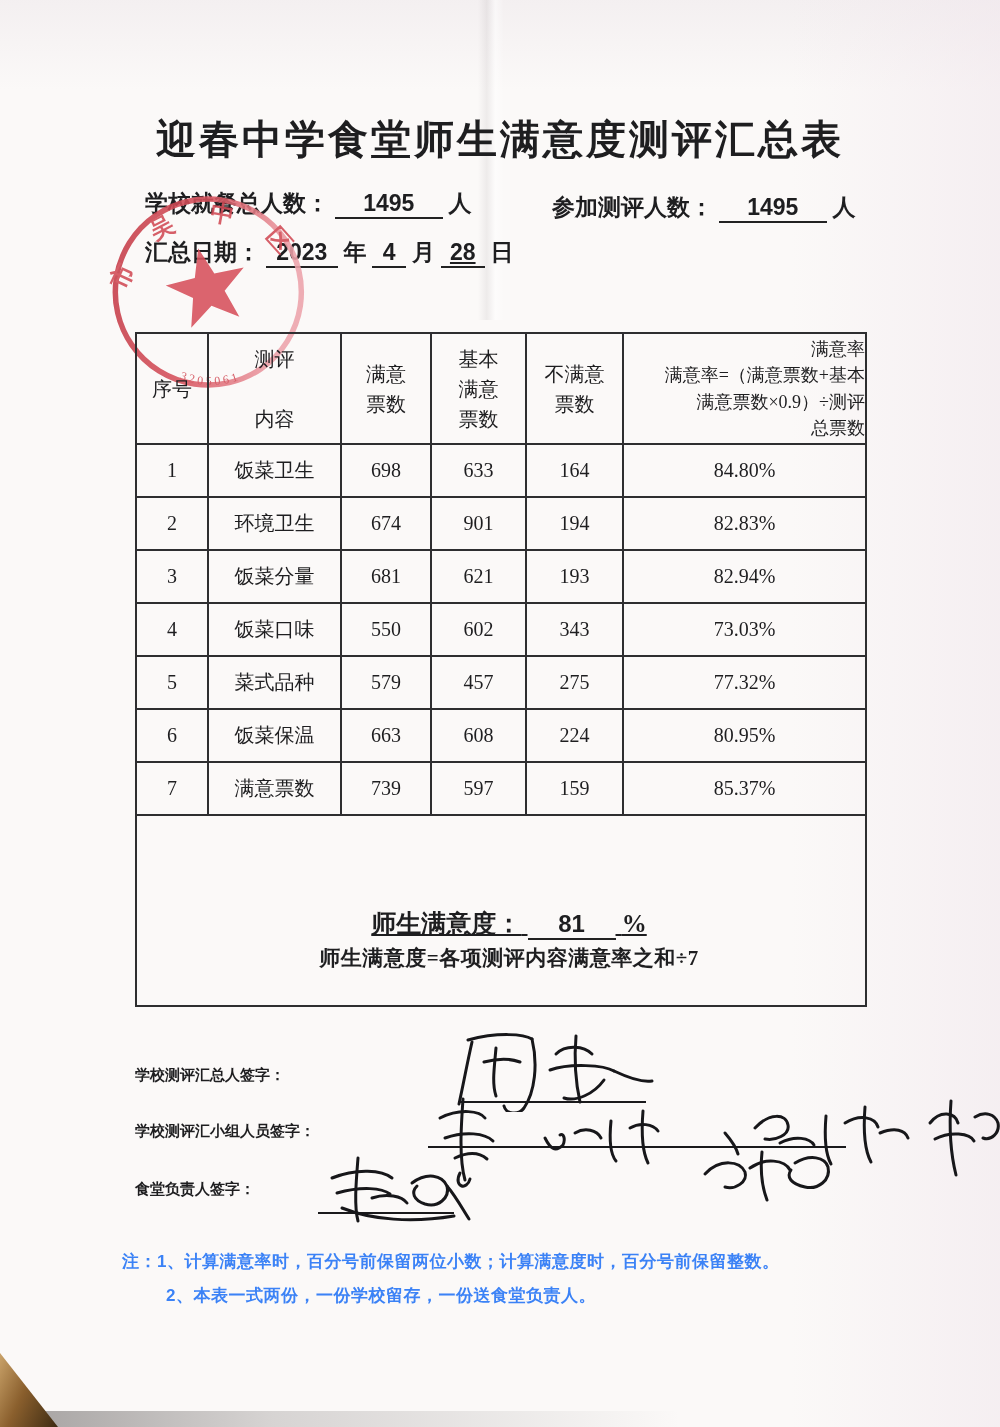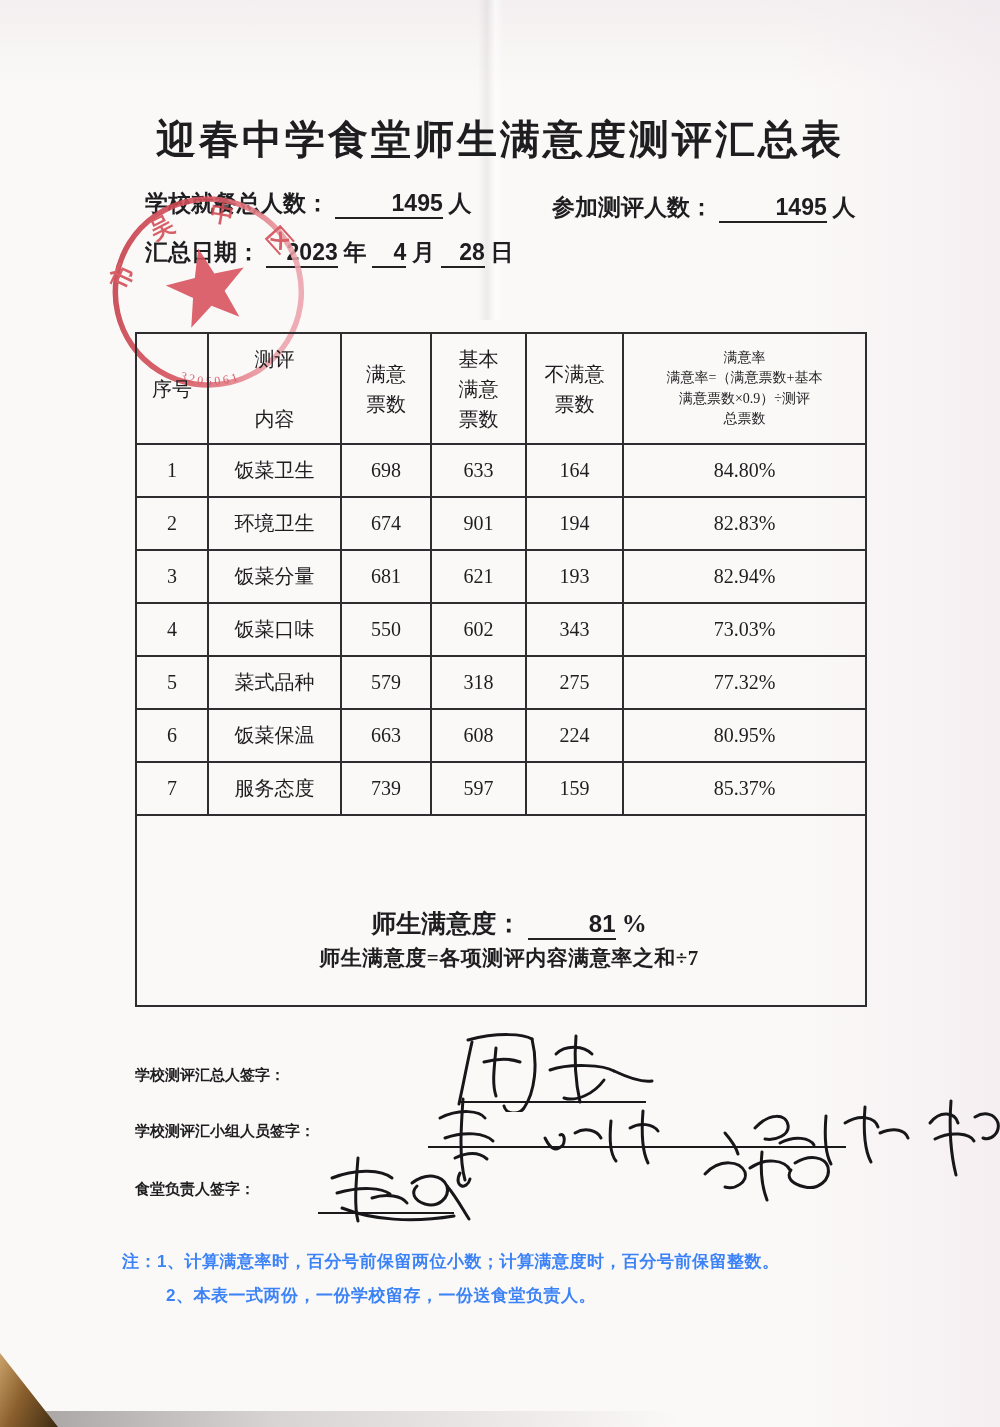--- a/index.html
+++ b/index.html
@@ -23,49 +23,49 @@
     background:linear-gradient(to right, rgba(132,128,127,.75), rgba(170,166,165,.45) 40%, rgba(200,197,196,0));
     pointer-events:none;}
   .corner-artifact{position:absolute;left:0;bottom:0;width:58px;height:74px;
     background:linear-gradient(115deg,#caa36a 0%, #8a5f2d 45%, #3c2a12 100%);
     clip-path:polygon(0 0,0 100%,100% 100%);}
 
   .doc-title{position:absolute;top:112px;left:0;width:1000px;text-align:center;
     font-size:40px;font-weight:bold;letter-spacing:3px;}
 
   .info-line{position:absolute;font-size:23px;font-weight:bold;white-space:nowrap;}
-  .blank{display:inline-block;border-bottom:2px solid #222;text-align:right;
+  .blank{display:inline-block;border-bottom:2px solid #222;text-align:center;
     font-weight:bold;font-family:"Liberation Sans","DejaVu Sans",sans-serif;}
   .v-diners{width:108px;}
   .v-part{width:108px;}
   .v-year{width:72px;}
   .v-month{width:34px;}
-  .v-day{width:44px;}
+  .v-day{width:44px;text-decoration:underline;}
 
   
   .stamp{position:absolute;left:96px;top:192px;width:226px;height:206px;
     transform:rotate(-13deg);opacity:.88;pointer-events:none;}
 
   
   table.eval{position:absolute;left:135px;top:332px;width:730px;
     border-collapse:collapse;table-layout:fixed;}
   table.eval col.c0{width:72px} table.eval col.c1{width:133px}
   table.eval col.c2{width:90px} table.eval col.c3{width:95px}
   table.eval col.c4{width:97px} table.eval col.c5{width:243px}
   table.eval th, table.eval td{border:2px solid #2e2e30;text-align:center;
     vertical-align:middle;padding:0;font-weight:normal;}
   table.eval thead tr{height:111px;}
   table.eval tbody tr{height:53px;}
   th .hl{white-space:pre-line;line-height:1.5;font-size:20px;display:block;}
-  th .hl.rate{font-size:14px;line-height:1.45;}
+  th .hl.rate{font-size:18px;line-height:1.45;text-align:right;}
   td{font-size:20px;}
   td.num, td.rate{font-family:"Liberation Serif","DejaVu Serif",serif;}
 
   td.summary-cell{height:189px;text-align:left;vertical-align:top;}
-  .sat-line{margin:58px 0 0 16px;font-size:25px;font-weight:bold;}
+  .sat-line{margin:58px 0 0 16px;font-size:25px;font-weight:bold;text-decoration:underline;}
   .v-sat{width:88px;font-size:24px;border-bottom:2.5px solid #222;}
   .formula{margin:4px 0 0 16px;font-size:21px;font-weight:bold;letter-spacing:.5px;}
 
   
   .sig-label{position:absolute;font-size:15px;font-weight:bold;white-space:nowrap;}
   .sig-line{position:absolute;border-bottom:2px solid #1a1a1c;height:0;}
   .sig{position:absolute;pointer-events:none;}
   .sig path{fill:none;stroke:#17171a;stroke-width:3;stroke-linecap:round;stroke-linejoin:round;}
 
   .note-line{position:absolute;font-size:17px;font-weight:bold;white-space:nowrap;
@@ -193,35 +193,35 @@
       <td>饭菜口味</td>
       <td class="num">550</td>
       <td class="num">602</td>
       <td class="num">343</td>
       <td class="rate">73.03%</td>
     </tr>
     <tr>
       <td class="num">5</td>
       <td>菜式品种</td>
       <td class="num">579</td>
-      <td class="num">318</td>
+      <td class="num">457</td>
       <td class="num">275</td>
       <td class="rate">77.32%</td>
     </tr>
     <tr>
       <td class="num">6</td>
       <td>饭菜保温</td>
       <td class="num">663</td>
       <td class="num">608</td>
       <td class="num">224</td>
       <td class="rate">80.95%</td>
     </tr>
     <tr>
       <td class="num">7</td>
-      <td>服务态度</td>
+      <td>满意票数</td>
       <td class="num">739</td>
       <td class="num">597</td>
       <td class="num">159</td>
       <td class="rate">85.37%</td>
     </tr>
     <tr>
       <td class="summary-cell" colspan="6">
         <div class="sat-line">
           <span>师生满意度：</span>
           <span class="blank v-sat">81</span>

